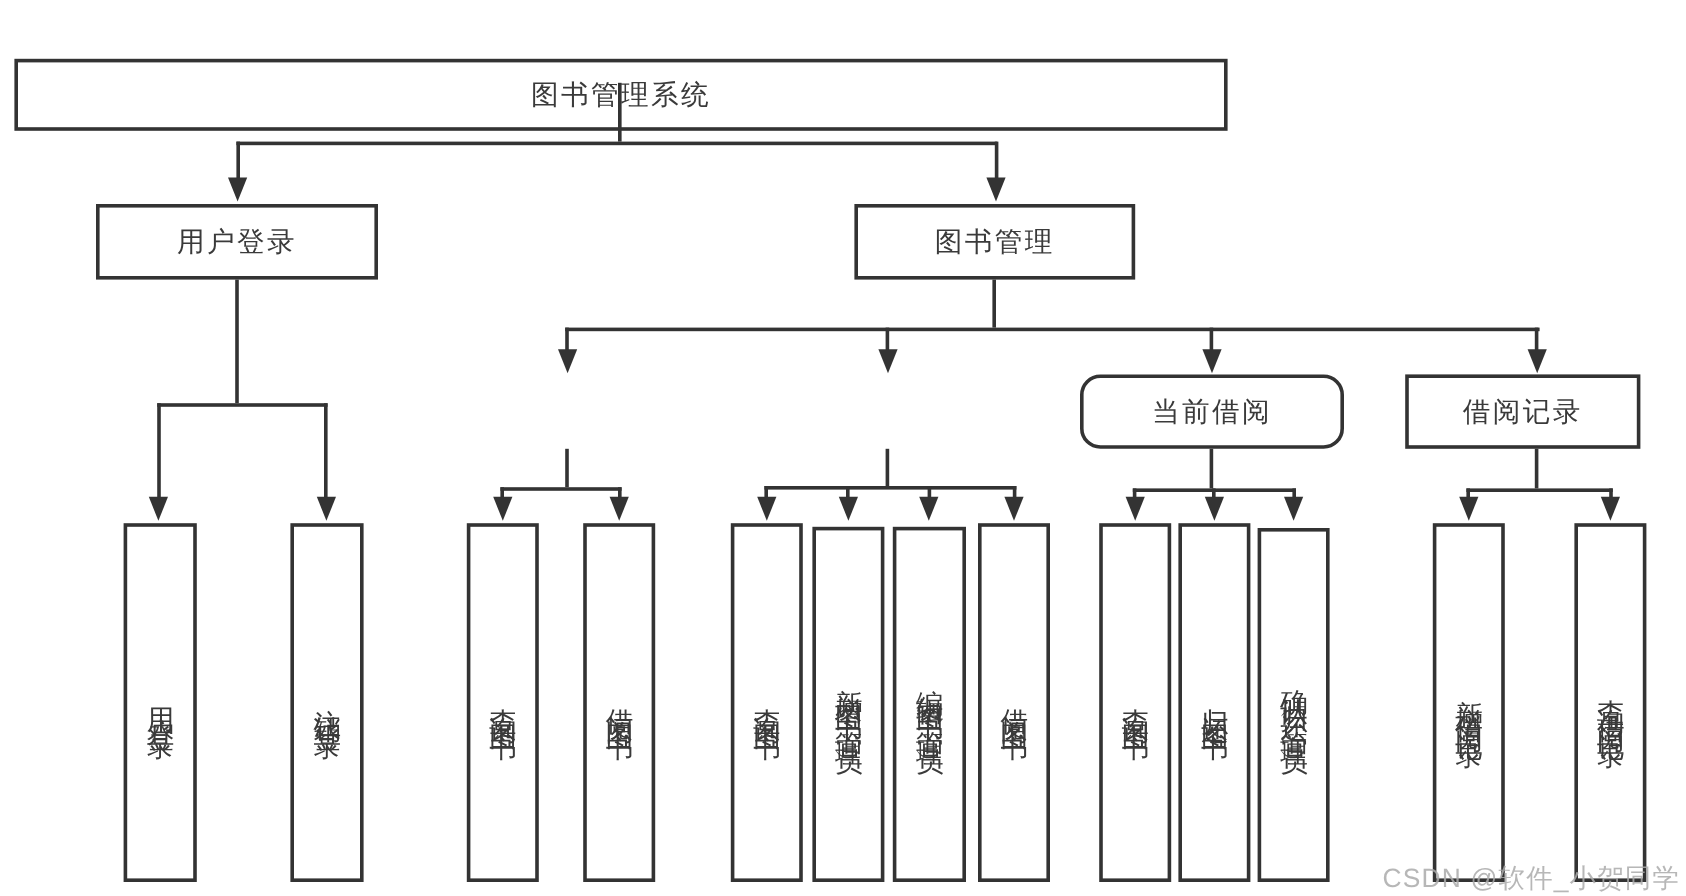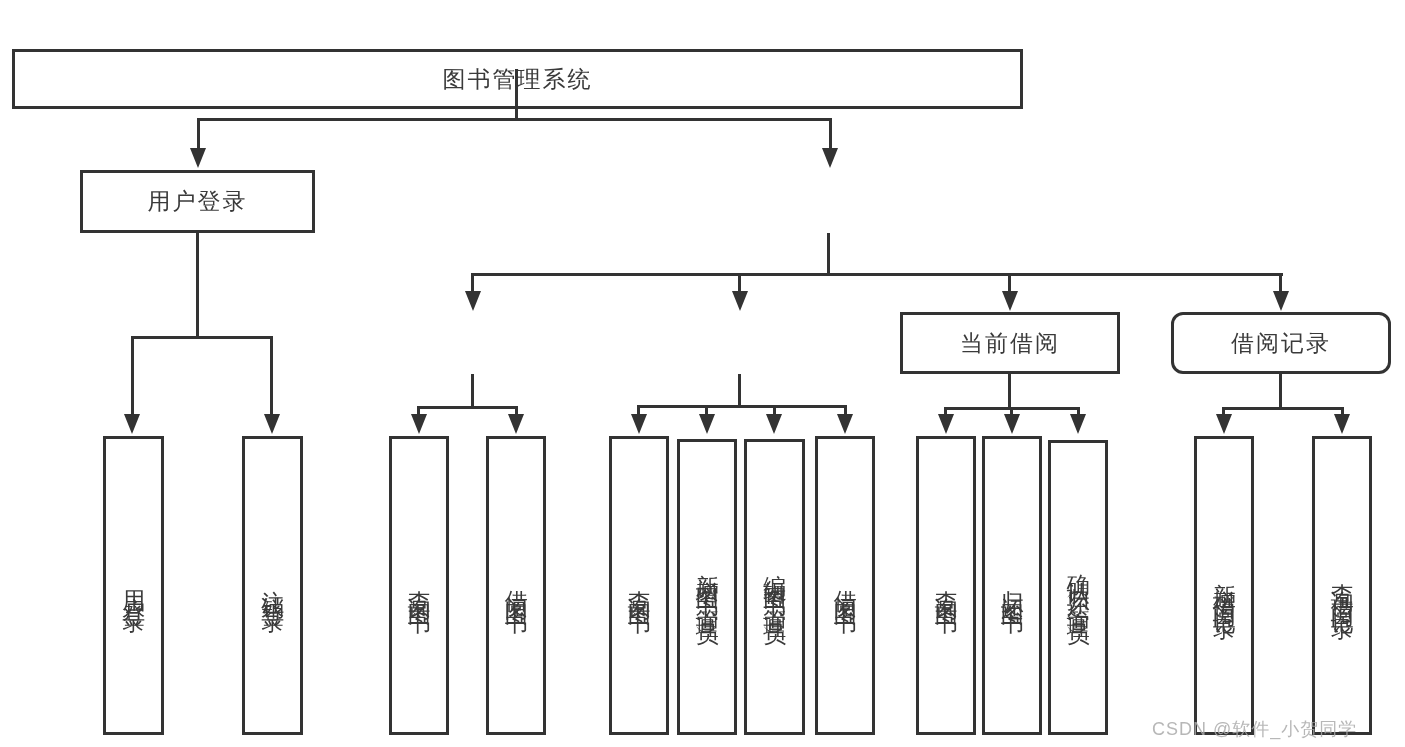--- a/index.html
+++ b/index.html
@@ -45,21 +45,21 @@
   .arrow{
     position:absolute;
     width:0;height:0;
     border-left:8px solid transparent;
     border-right:8px solid transparent;
     border-top:20px solid var(--line);
   }
   .watermark{
     position:absolute;
     left:1152px;top:717px;
-    font-size:18px;
+    font-size:22px;
     color:rgba(170,170,170,0.85);
     letter-spacing:1px;
     white-space:nowrap;
     z-index:10;
   }
 </style>
 </head>
 <body>
 
 <div id="canvas">
@@ -71,43 +71,46 @@
   <div class="vline" style="left:515px;top:69px;height:49px;"></div>
   <div class="hline" style="left:197px;top:118px;width:634px;"></div>
   <div class="vline" style="left:197px;top:118px;height:32px;"></div>
   <div class="arrow" style="left:190px;top:148px;"></div>
   <div class="vline" style="left:829px;top:118px;height:32px;"></div>
   <div class="arrow" style="left:822px;top:148px;"></div>
 
   <div class="box" style="left:80px;top:170px;width:235px;height:63px;">
     <span>用户登录</span>
   </div>
+  <div class="box" style="left:712px;top:170px;width:234px;height:63px;">
+    <span>图书管理</span>
+  </div>
 
   <div class="vline" style="left:196px;top:233px;height:103px;"></div>
   <div class="hline" style="left:131px;top:336px;width:142px;"></div>
   <div class="vline" style="left:131px;top:336px;height:80px;"></div>
   <div class="arrow" style="left:124px;top:414px;"></div>
   <div class="vline" style="left:270px;top:336px;height:80px;"></div>
   <div class="arrow" style="left:264px;top:414px;"></div>
 
   <div class="vline" style="left:827px;top:233px;height:40px;"></div>
   <div class="hline" style="left:471px;top:273px;width:812px;"></div>
   <div class="vline" style="left:471px;top:273px;height:20px;"></div>
   <div class="arrow" style="left:465px;top:291px;"></div>
   <div class="vline" style="left:738px;top:273px;height:20px;"></div>
   <div class="arrow" style="left:732px;top:291px;"></div>
   <div class="vline" style="left:1008px;top:273px;height:20px;"></div>
   <div class="arrow" style="left:1002px;top:291px;"></div>
   <div class="vline" style="left:1279px;top:273px;height:20px;"></div>
   <div class="arrow" style="left:1273px;top:291px;"></div>
 
-  <div class="box" style="left:900px;top:312px;width:220px;height:62px;">
+  <div class="box" style="left:900px;top:312px;width:220px;height:62px;border-radius:17px;">
     <span>当前借阅</span>
   </div>
-  <div class="box" style="left:1171px;top:312px;width:220px;height:62px;border-radius:12px;">
+  <div class="box" style="left:1171px;top:312px;width:196px;height:62px;">
     <span>借阅记录</span>
   </div>
 
   <div class="vline" style="left:471px;top:374px;height:32px;"></div>
   <div class="hline" style="left:417px;top:406px;width:101px;"></div>
   <div class="vline" style="left:417px;top:406px;height:12px;"></div>
   <div class="arrow" style="left:411px;top:414px;"></div>
   <div class="vline" style="left:515px;top:406px;height:12px;"></div>
   <div class="arrow" style="left:508px;top:414px;"></div>
 

